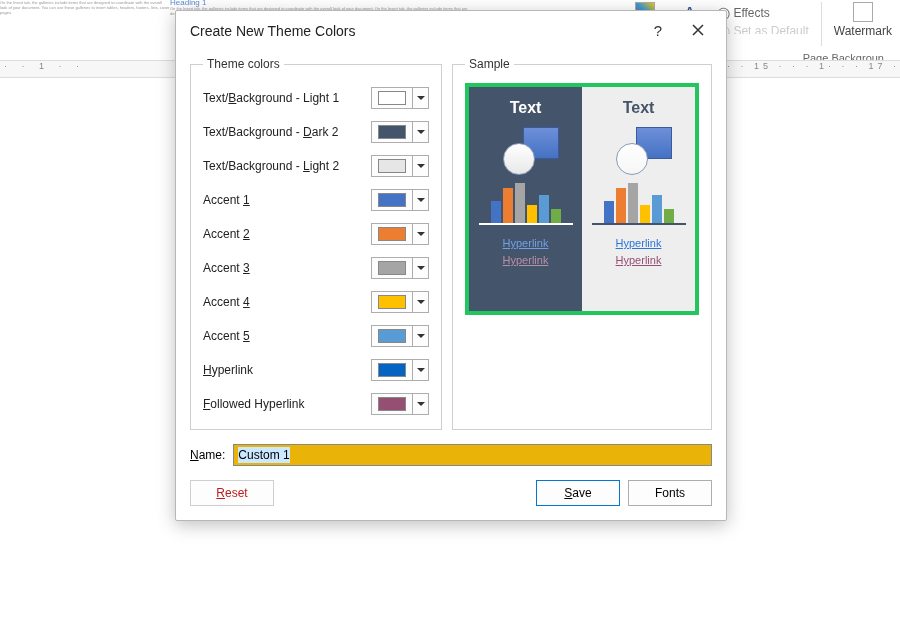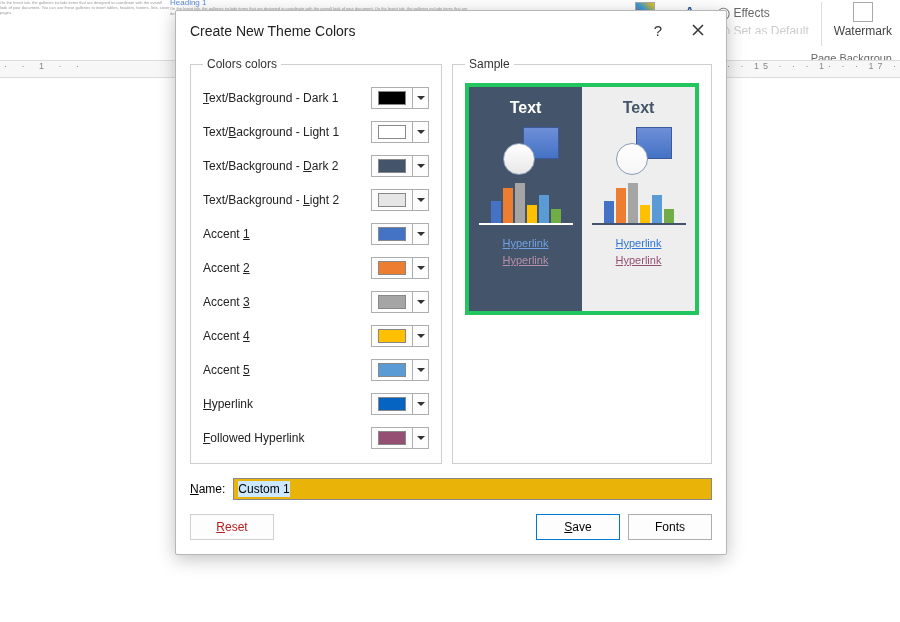--- a/index.html
+++ b/index.html
@@ -72,21 +72,21 @@
       width: 300px;
       height: 55px;
       font-size: 4px;
       color: #999;
       overflow: hidden;
       line-height: 5px;
     }
     .bg-group-label {
       position: absolute;
       top: 52px;
-      right: 8px;
+      right: 16px;
       font-size: 11px;
       color: #666;
     }
     
     .dialog {
       position: absolute;
       left: 175px;
       top: 10px;
       width: 552px;
       background: #ffffff;
@@ -337,29 +337,22 @@
     <span class="help">?</span>
     <span class="close">
       <svg viewBox="0 0 12 12">
           <path d="M1 1 L11 11 M11 1 L1 11" stroke="#333" stroke-width="1.5"></path>
         </svg>
     </span>
   </div>
   <div class="content">
     <div class="row">
       <fieldset class="group theme-colors">
-        <legend>Colors colors</legend>
+        <legend>Theme colors</legend>
         <div id="color-list">
-            <div class="color-item">
-              <span class="label"><span class="ul">T</span>ext/Background - Dark 1</span>
-              <div class="swatch-btn">
-                <div class="swatch" style="background: rgb(0, 0, 0);"></div>
-                <div class="arrow"></div>
-              </div>
-            </div>
             <div class="color-item">
               <span class="label">Text/<span class="ul">B</span>ackground - Light 1</span>
               <div class="swatch-btn">
                 <div class="swatch" style="background: rgb(255, 255, 255); border-color: rgb(136, 136, 136);"></div>
                 <div class="arrow"></div>
               </div>
             </div>
             <div class="color-item">
               <span class="label">Text/Background - <span class="ul">D</span>ark 2</span>
               <div class="swatch-btn">

